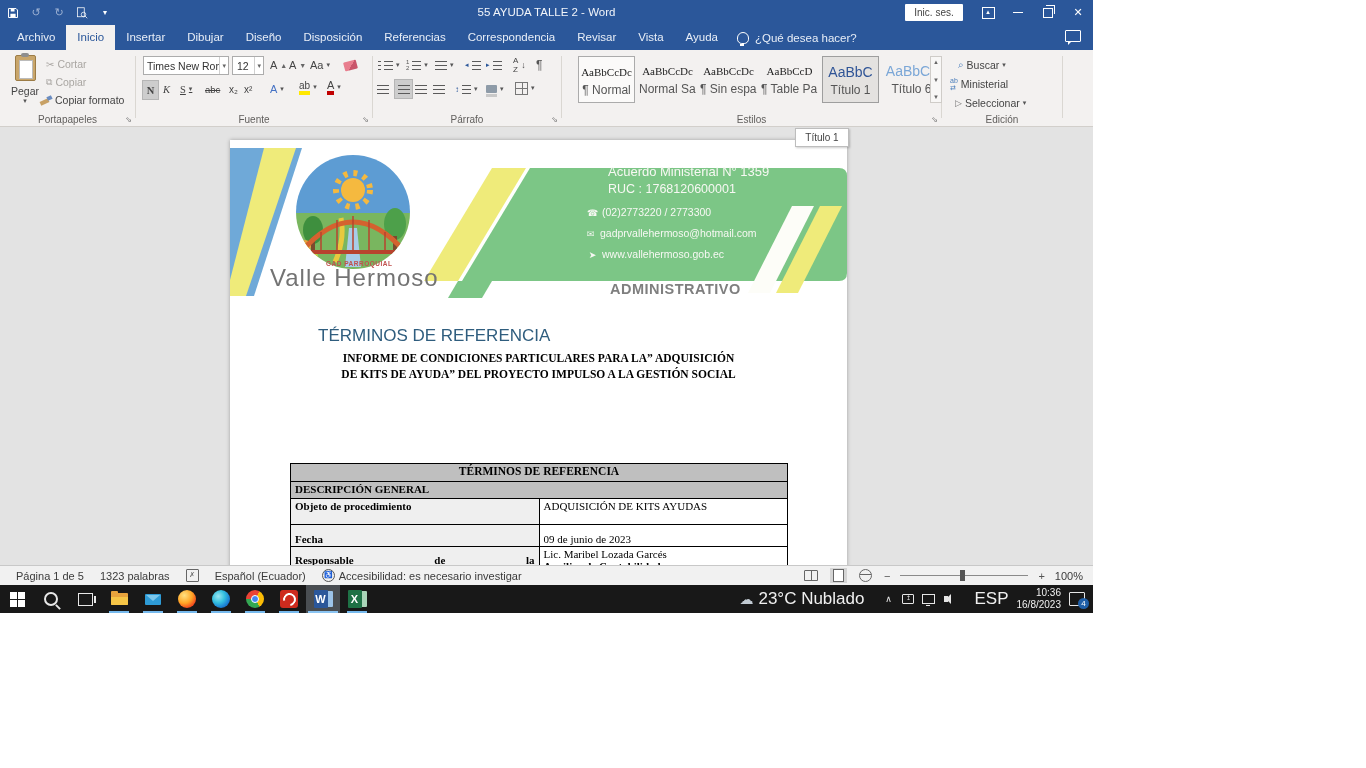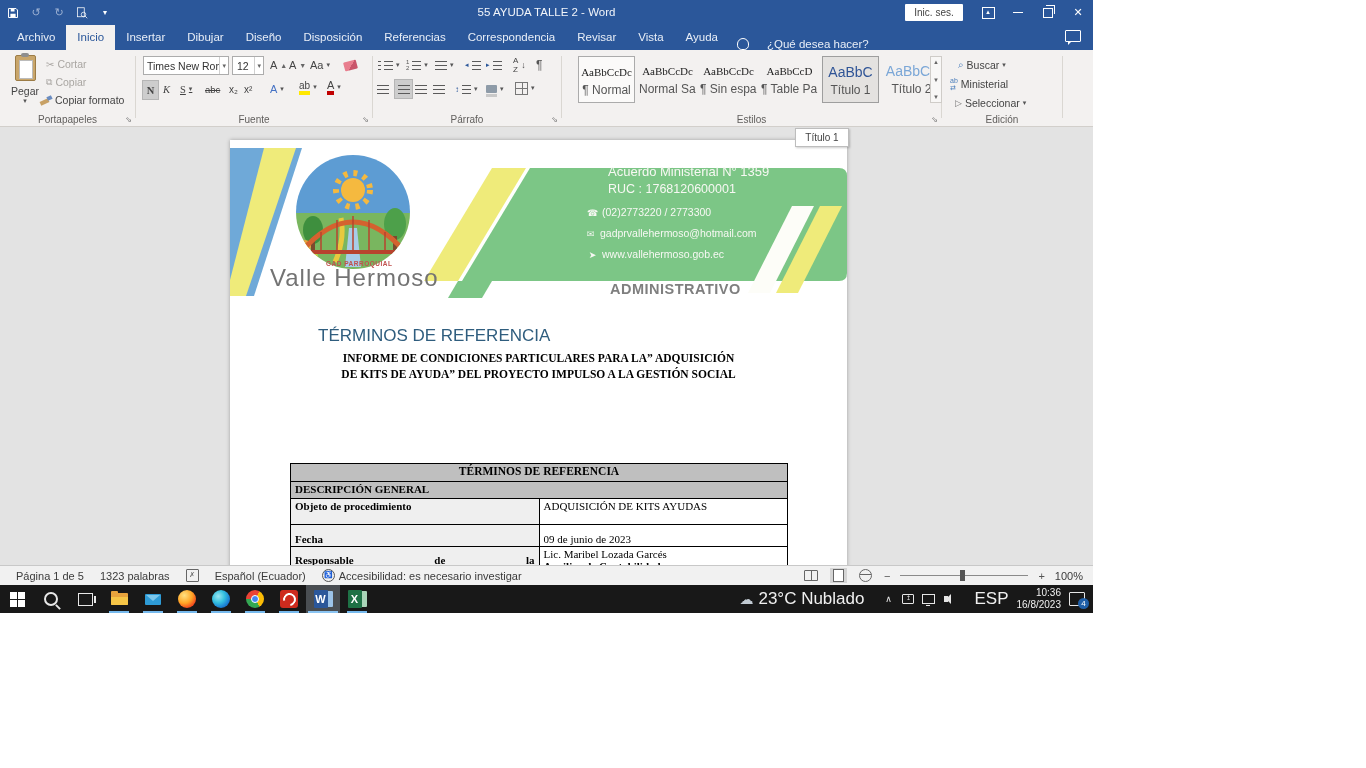--- a/index.html
+++ b/index.html
@@ -19,21 +19,21 @@
   .wc{position:absolute;top:0;height:25px;width:30px;display:flex;align-items:center;justify-content:center;color:#fff;font-size:11px}
   .rdo-box{width:11px;height:10px;border:1px solid #fff;display:inline-flex;align-items:flex-start;justify-content:center;font-size:7px;line-height:8px}
   .min-bar{width:10px;height:1px;background:#fff;display:inline-block}
   .restore{position:relative;width:8px;height:8px;border:1px solid #fff;display:inline-block}
   .restore:before{content:"";position:absolute;left:2px;top:-4px;width:8px;height:8px;border:1px solid #fff;border-bottom:none;border-left:none}
 
   
   .tabrow{position:absolute;left:0;top:25px;width:1093px;height:25px;background:#2B579A;display:flex;align-items:stretch;padding-left:6px;box-sizing:border-box}
   .rtab{color:#E8EEF7;font-size:11.5px;line-height:25px;padding:0 11px;white-space:nowrap}
   .rtab.active{background:#F3F1F0;color:#2B579A}
-  .tellme{display:flex;align-items:flex-end;gap:18px;color:#E8EEF7;font-size:11.5px;padding:0 8px}
+  .tellme{display:flex;align-items:center;gap:6px;color:#E8EEF7;font-size:11.5px;padding:0 8px}
   .bulb{width:10px;height:10px;border:1px solid #fff;border-radius:50% 50% 40% 40%;position:relative}
   .bulb:after{content:"";position:absolute;left:2px;bottom:-3px;width:4px;height:2px;background:#fff}
   .comment-ic{position:absolute;right:12px;top:30px;width:14px;height:10px;border:1px solid #fff;border-radius:1px}
   .comment-ic:after{content:"";position:absolute;left:2px;bottom:-4px;border:2px solid transparent;border-top-color:#fff;border-left-color:#fff}
 
   
   .ribbon{position:absolute;left:0;top:50px;width:1093px;height:77px;background:#F3F1F0;border-bottom:1px solid #D2CFCB;box-sizing:border-box}
   .gsep{position:absolute;top:6px;bottom:8px;width:1px;background:#DAD7D2}
   .group{position:absolute;top:0;height:77px}
   .glabel{position:absolute;bottom:2px;left:0;right:0;text-align:center;font-size:10px;color:#605E5C}
@@ -352,21 +352,21 @@
       <div class="stylecard" style="left:199px">
         <div class="prev" style="font-family:'Liberation Serif',serif">AaBbCcD</div>
         <div class="nm">¶ Table Pa...</div>
       </div>
       <div class="stylecard cur" style="left:260px">
         <div class="prev blue">AaBbC</div>
         <div class="nm">Título 1</div>
       </div>
       <div class="stylecard" style="left:321px">
         <div class="prev blue2">AaBbCc</div>
-        <div class="nm">Título 2</div>
+        <div class="nm">Título 6</div>
       </div>
       <div class="sgall">
         <span>▲</span>
         <span>▼</span>
         <span>▼</span>
       </div>
       <div class="glabel">Estilos</div>
       <span class="launcher">⇘</span>
     </div>
 

